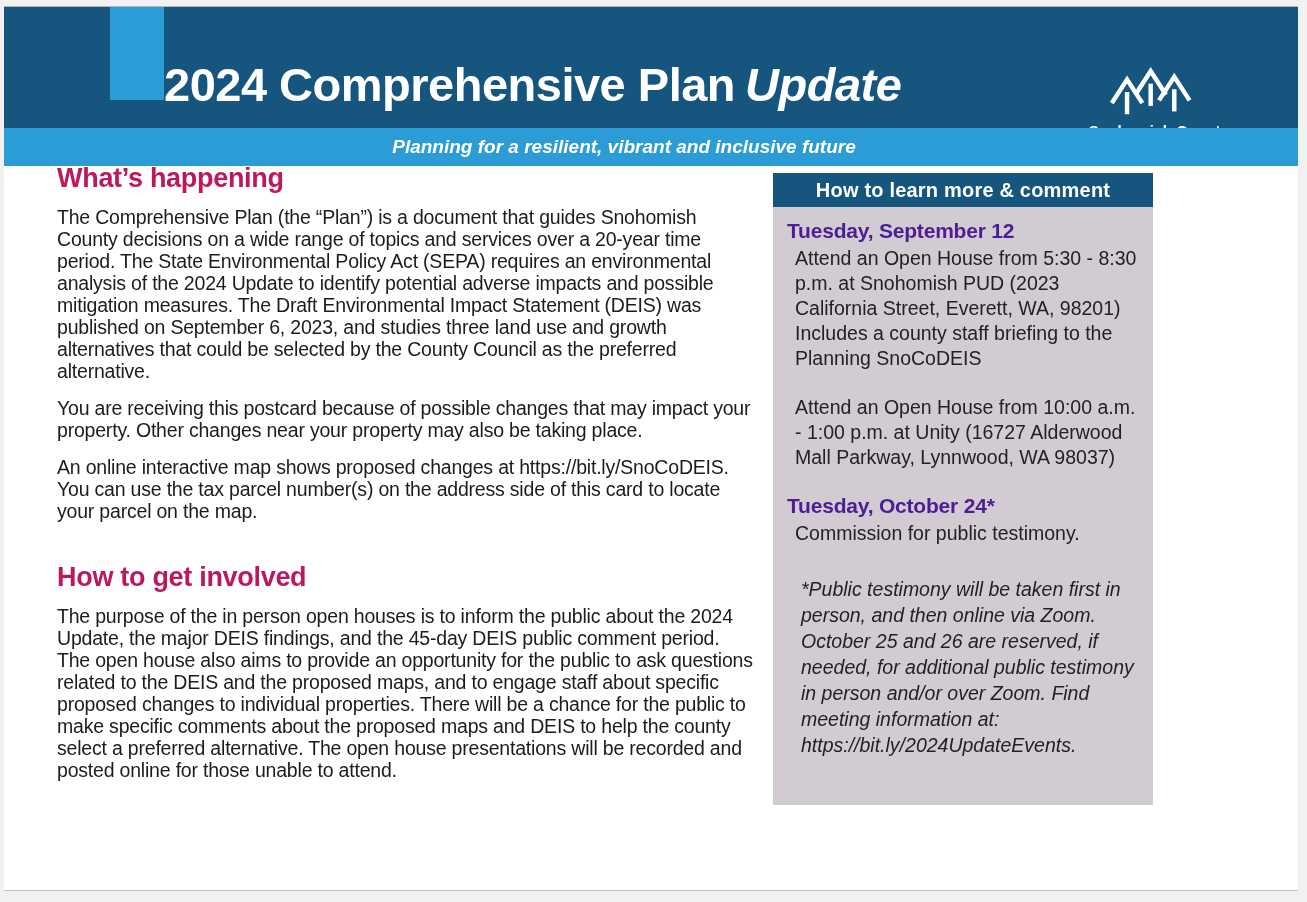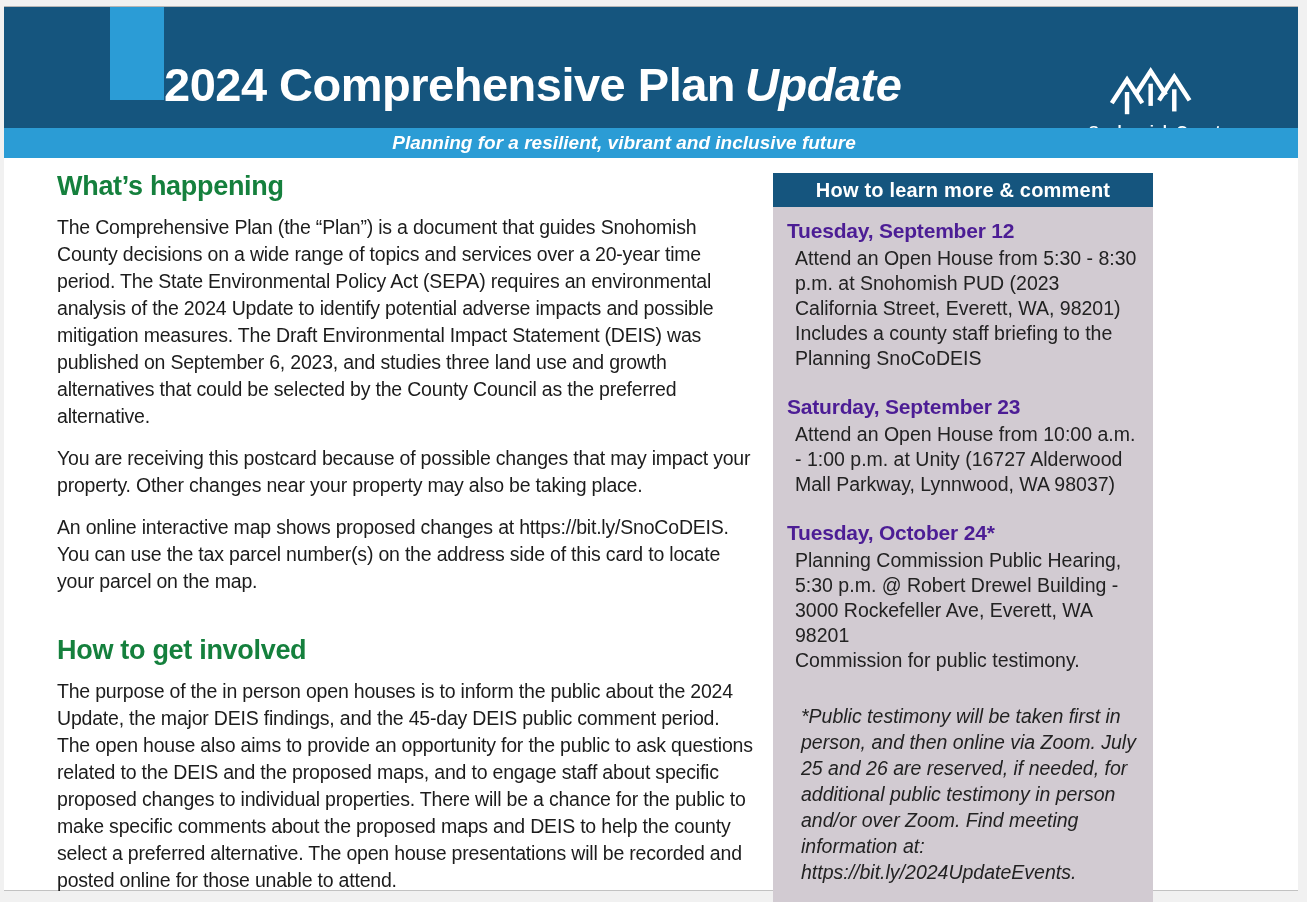--- a/index.html
+++ b/index.html
@@ -34,39 +34,39 @@
   .logo{
     position:absolute;right:54px;top:60px;width:170px;
     text-align:center;color:#ffffff;
   }
   .logo-label{
     display:inline-block;font-size:15px;font-weight:bold;
     padding-bottom:3px;border-bottom:2px solid #e9e9e9;
     margin-top:1px;letter-spacing:0.2px;
   }
   .tagline{
-    position:absolute;left:0;top:121px;width:100%;height:30px;
+    position:absolute;left:0;top:121px;width:100%;height:38px;
     background:#2b9cd5;color:#ffffff;
     display:flex;align-items:center;justify-content:center;
     font-size:19px;font-style:italic;font-weight:bold;
     box-sizing:border-box;padding-right:54px;
   }
   
   .content{
     position:absolute;left:53px;top:156px;width:714px;
     color:#1c1c1c;
   }
   .section-heading{
-    font-size:27px;font-weight:bold;color:#15803d;
-    margin:8px 0 12px 0;letter-spacing:-0.3px;
+    font-size:27px;font-weight:bold;color:#be185d;
+    margin:0 0 12px 0;letter-spacing:-0.3px;
   }
   .section + .section{margin-top:40px;}
   .content p{
     margin:0 14px 15px 0;
-    font-size:19.5px;line-height:27px;letter-spacing:-0.2px;
+    font-size:19.5px;line-height:22px;letter-spacing:-0.2px;
   }
   
   .sidebar{
     position:absolute;left:769px;top:166px;width:380px;
   }
   .sidebar-header{
     height:34px;background:#15557e;color:#ffffff;
     display:flex;align-items:center;justify-content:center;
     font-size:20px;font-weight:bold;letter-spacing:0.2px;
   }
@@ -142,31 +142,29 @@
 
       <div class="event">
         <div class="event-date">Tuesday, September 12</div>
         <div class="event-details">
           <div class="event-line">Attend an Open House from 5:30 - 8:30 p.m. at Snohomish PUD (2023 California Street, Everett, WA, 98201)</div>
           <div class="event-line">Includes a county staff briefing to the Planning SnoCoDEIS</div>
         </div>
       </div>
 
       <div class="event">
-        <div class="event-date">Saturday, September 23</div>
         <div class="event-details">
           <div class="event-line">Attend an Open House from 10:00 a.m. - 1:00 p.m. at Unity (16727 Alderwood Mall Parkway, Lynnwood, WA 98037)</div>
         </div>
       </div>
 
       <div class="event">
         <div class="event-date">Tuesday, October 24*</div>
         <div class="event-details">
-          <div class="event-line">Planning Commission Public Hearing, 5:30 p.m. @ Robert Drewel Building - 3000 Rockefeller Ave, Everett, WA 98201</div>
           <div class="event-line">Commission for public testimony.</div>
         </div>
       </div>
 
-      <div class="footnote">*Public testimony will be taken first in person, and then online via Zoom. July 25 and 26 are reserved, if needed, for additional public testimony in person and/or over Zoom. Find meeting information at: https://bit.ly/2024UpdateEvents.</div>
+      <div class="footnote">*Public testimony will be taken first in person, and then online via Zoom. October 25 and 26 are reserved, if needed, for additional public testimony in person and/or over Zoom. Find meeting information at: https://bit.ly/2024UpdateEvents.</div>
     </div>
   </div>
 
 </div>
 
 </body></html>

